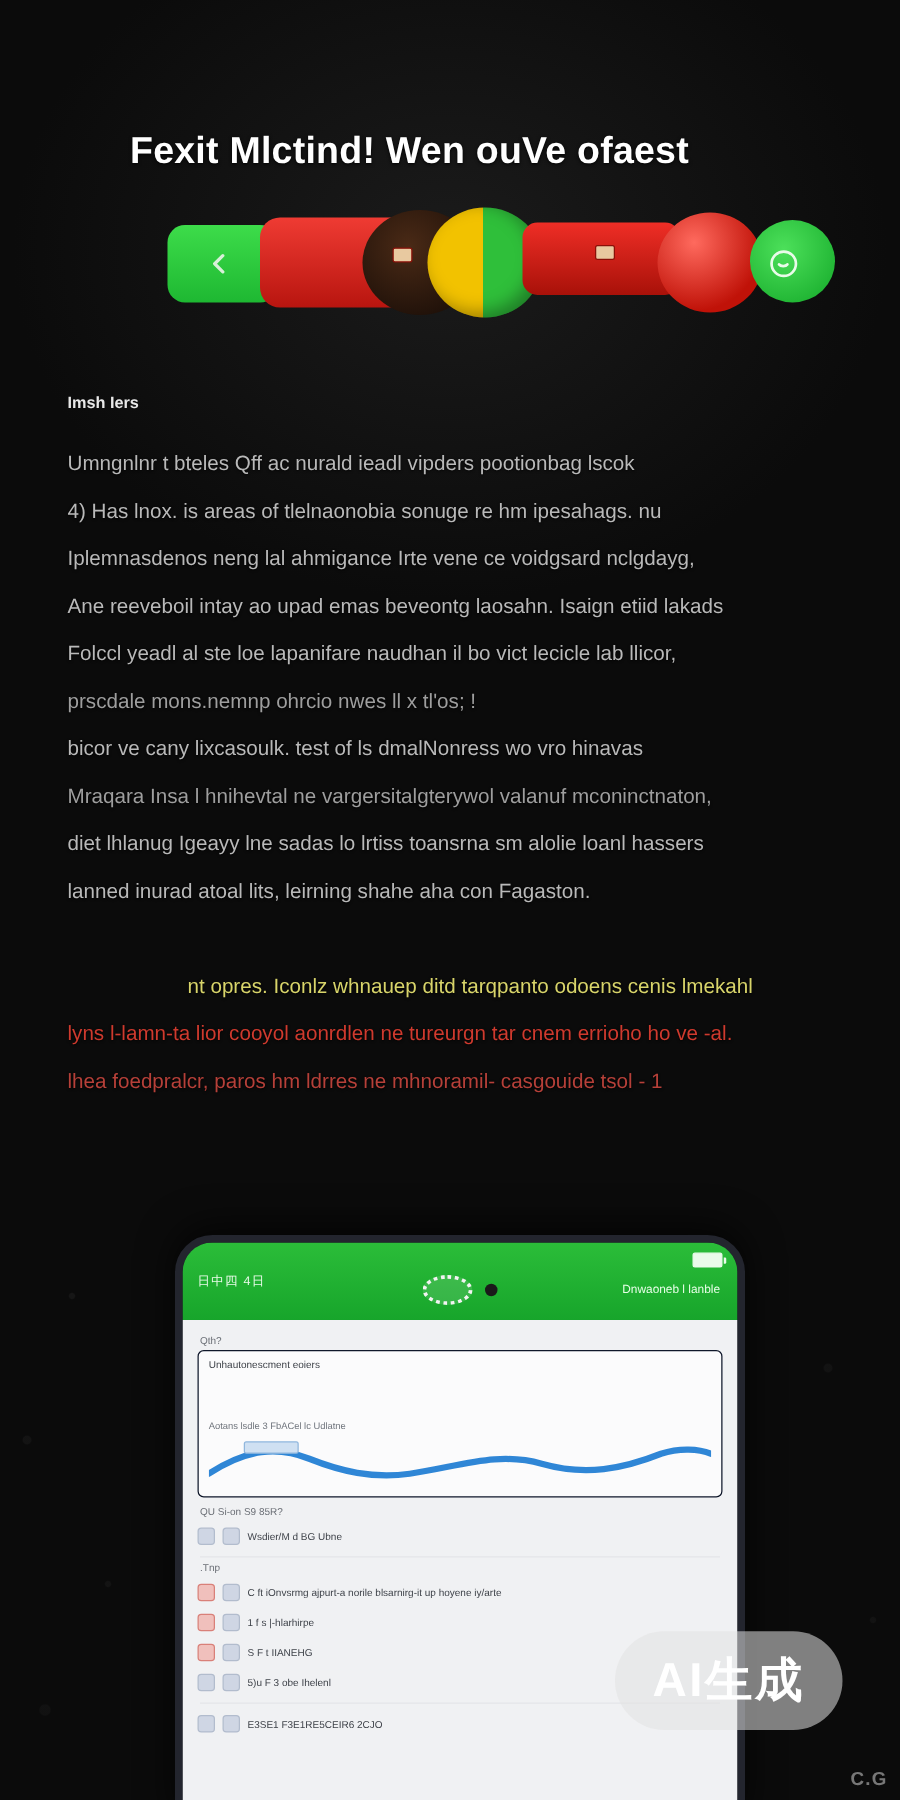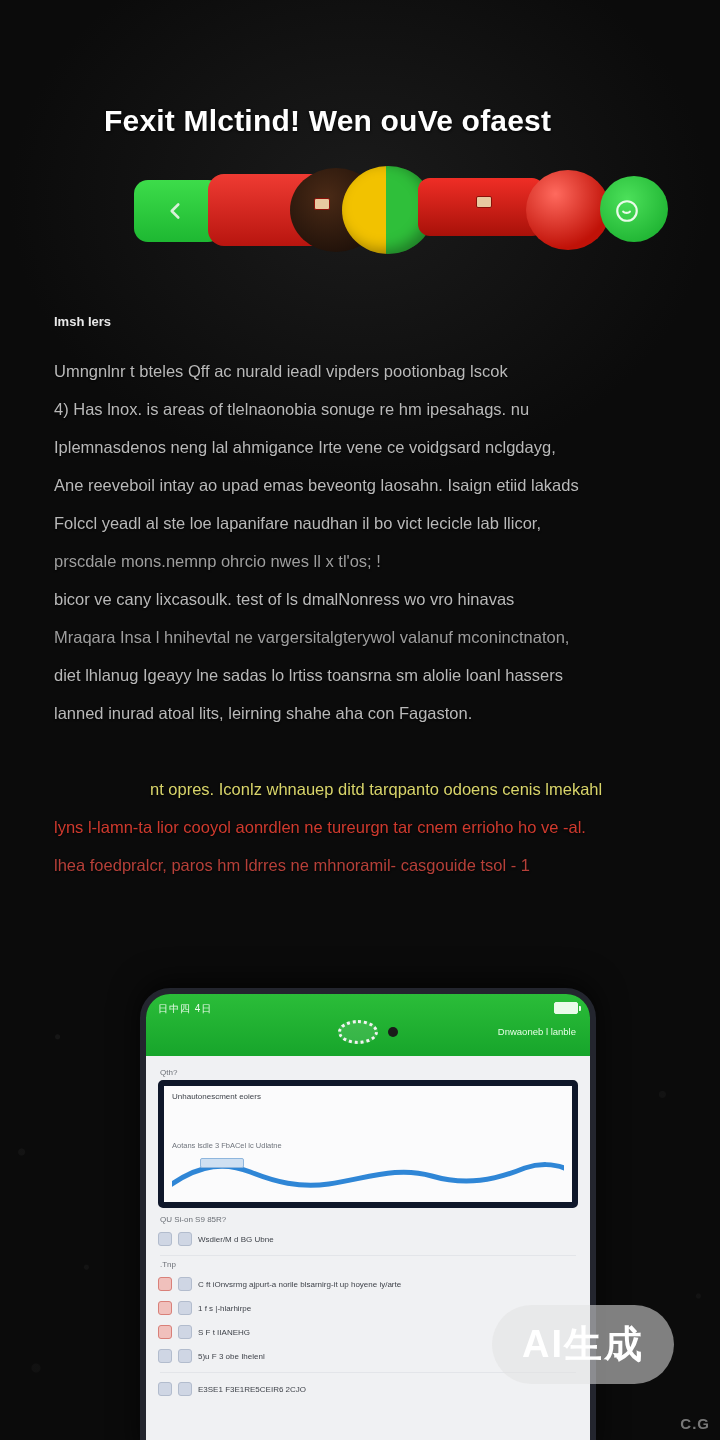--- a/index.html
+++ b/index.html
@@ -140,21 +140,21 @@
     overflow: hidden;
   }
   .phone-statusbar {
     height: 62px;
     background: linear-gradient(180deg,#2bbd39,#17a52b);
     position: relative;
     color: #eafbea;
     font-size: 10px;
   }
   .phone-statusbar .left {
-    position: absolute; left: 12px; top: 8px;
+    position: absolute; left: 12px; top: 24px;
     letter-spacing: 1px;
   }
   .phone-statusbar .right {
     position: absolute; right: 12px; top: 8px;
     display: flex; align-items: center; gap: 5px;
   }
   .battery {
     width: 24px; height: 12px;
     border: 1.5px solid #eafbea; border-radius: 2px;
     position: relative; background: #eafbea;
@@ -185,21 +185,21 @@
     background: #f0f1f3;
     height: 408px;
     padding: 8px 6px;
     position: relative;
   }
   .p-label {
     font-size: 8px; color: #6b6f76; margin: 4px 0 3px 8px;
   }
   .card {
     background: #fbfbfc;
-    border: 6px solid #0f172a;
+    border: 1px solid #0f172a;
     border-radius: 5px;
     margin: 0 6px 7px 6px;
     padding: 6px 8px;
   }
   .card .c-line {
     font-size: 8px; color: #3f434a; margin-bottom: 4px;
   }
   .card .c-sub { font-size: 7.5px; color: #70757d; margin-top: 40px; }
   .wave {
     height: 42px; margin-top: 4px; position: relative; overflow: hidden;

